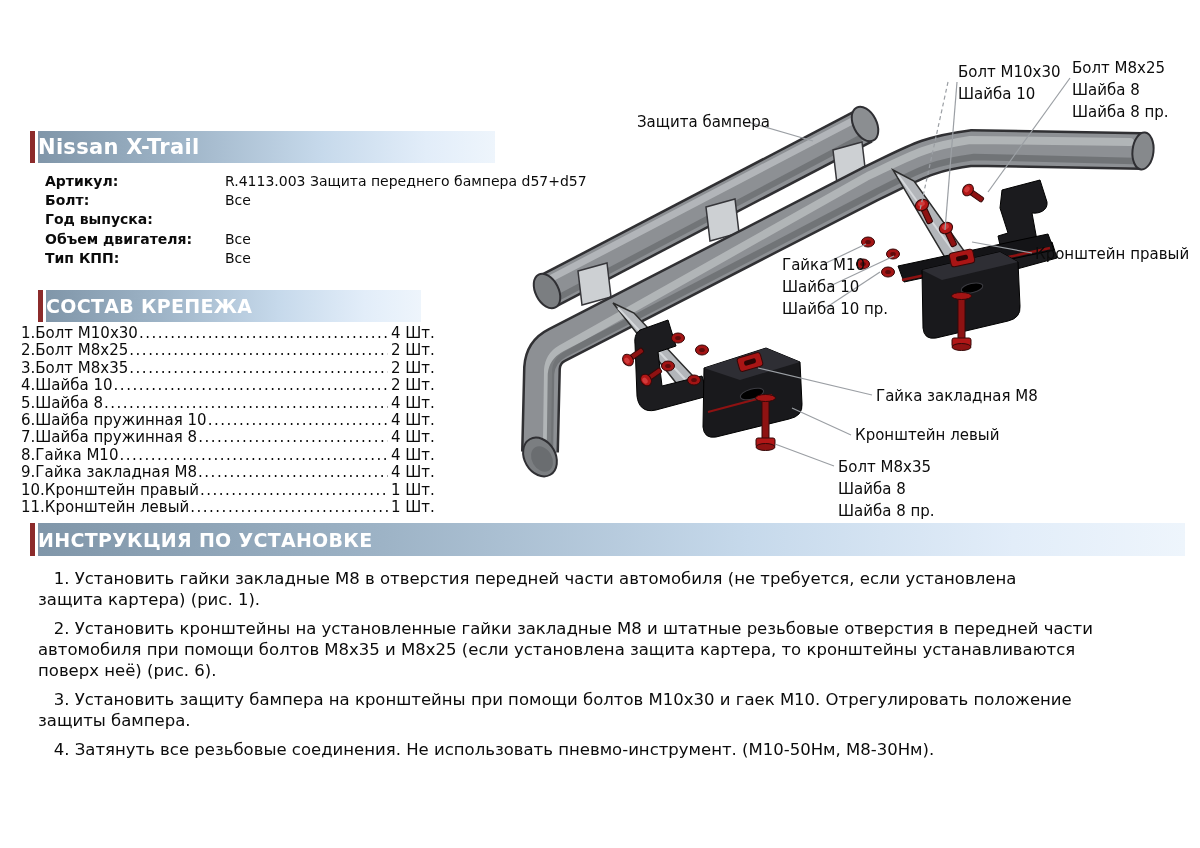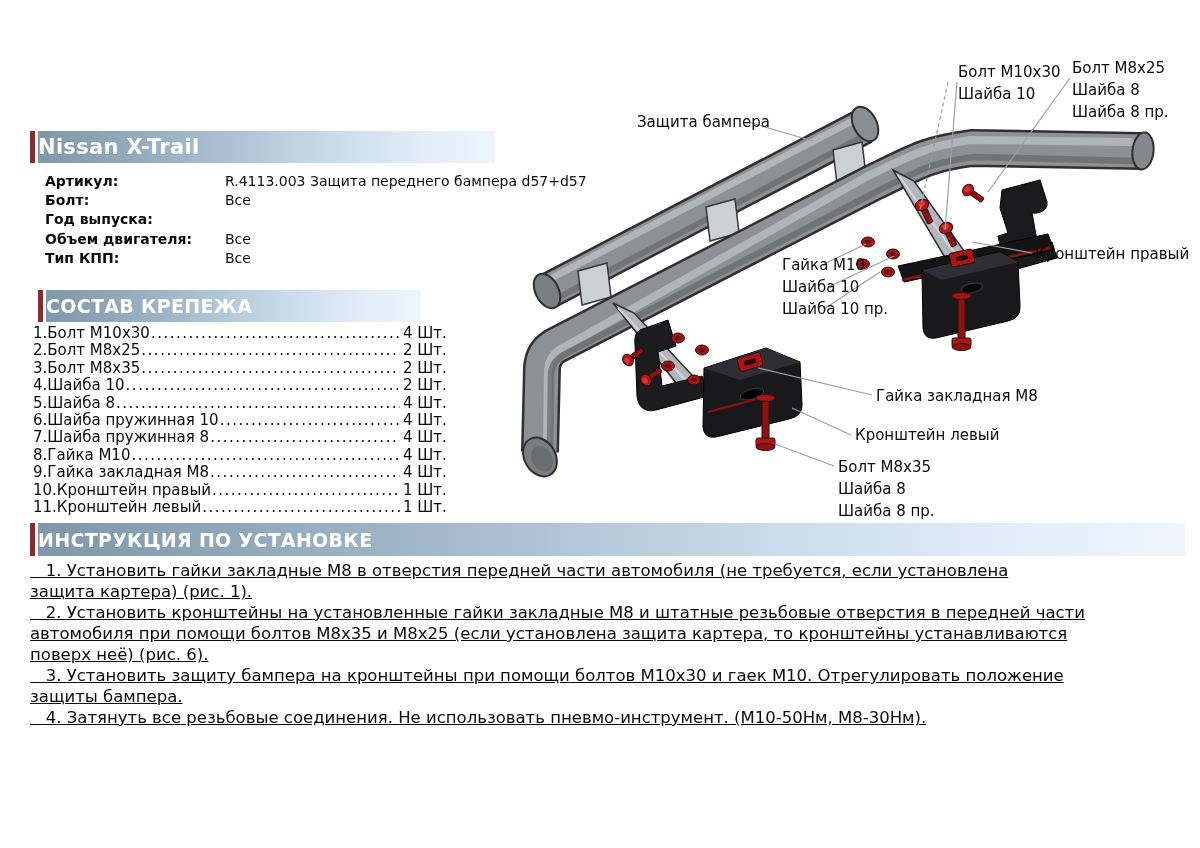--- a/index.html
+++ b/index.html
@@ -19,30 +19,30 @@
   .bar-instr{left:30px;top:523px;width:1155px;height:33px;}
   .bar-instr .fill span{font-size:19px;}
 
   
   .specs{position:absolute;left:45px;top:172px;width:600px;font-size:14px;line-height:19.2px;}
   .specs .row{display:flex;}
   .specs .lbl{width:180px;font-weight:bold;}
   .specs .val{flex:1;white-space:nowrap;}
 
   
-  .hwlist{position:absolute;left:33px;top:325px;width:420px;font-size:15px;line-height:17.4px;}
+  .hwlist{position:absolute;left:21px;top:325px;width:420px;font-size:15px;line-height:17.4px;}
   .hwlist .row{display:flex;align-items:baseline;}
   .hwlist .nm{white-space:nowrap;}
   .hwlist .dots{flex:1;overflow:hidden;white-space:nowrap;margin:0 3px 0 1px;}
   .hwlist .dots::after{content:"..................................................................";letter-spacing:1.5px;}
   .hwlist .qty{width:50px;white-space:nowrap;}
 
   
   .instr{position:absolute;left:30px;top:560px;width:1158px;font-size:16.5px;line-height:21px;}
-  .instr p{margin:0;white-space:pre-wrap;text-decoration:underline;}
+  .instr p{margin:8px;white-space:pre-wrap;}
 
   
   .diagram{position:absolute;left:0;top:0;width:1200px;height:848px;}
   .diagram text{font-family:"DejaVu Sans","Liberation Sans",sans-serif;font-size:15px;fill:#0c0c0c;}
 </style>
 </head>
 <body>
 
 <div class="page">
 

